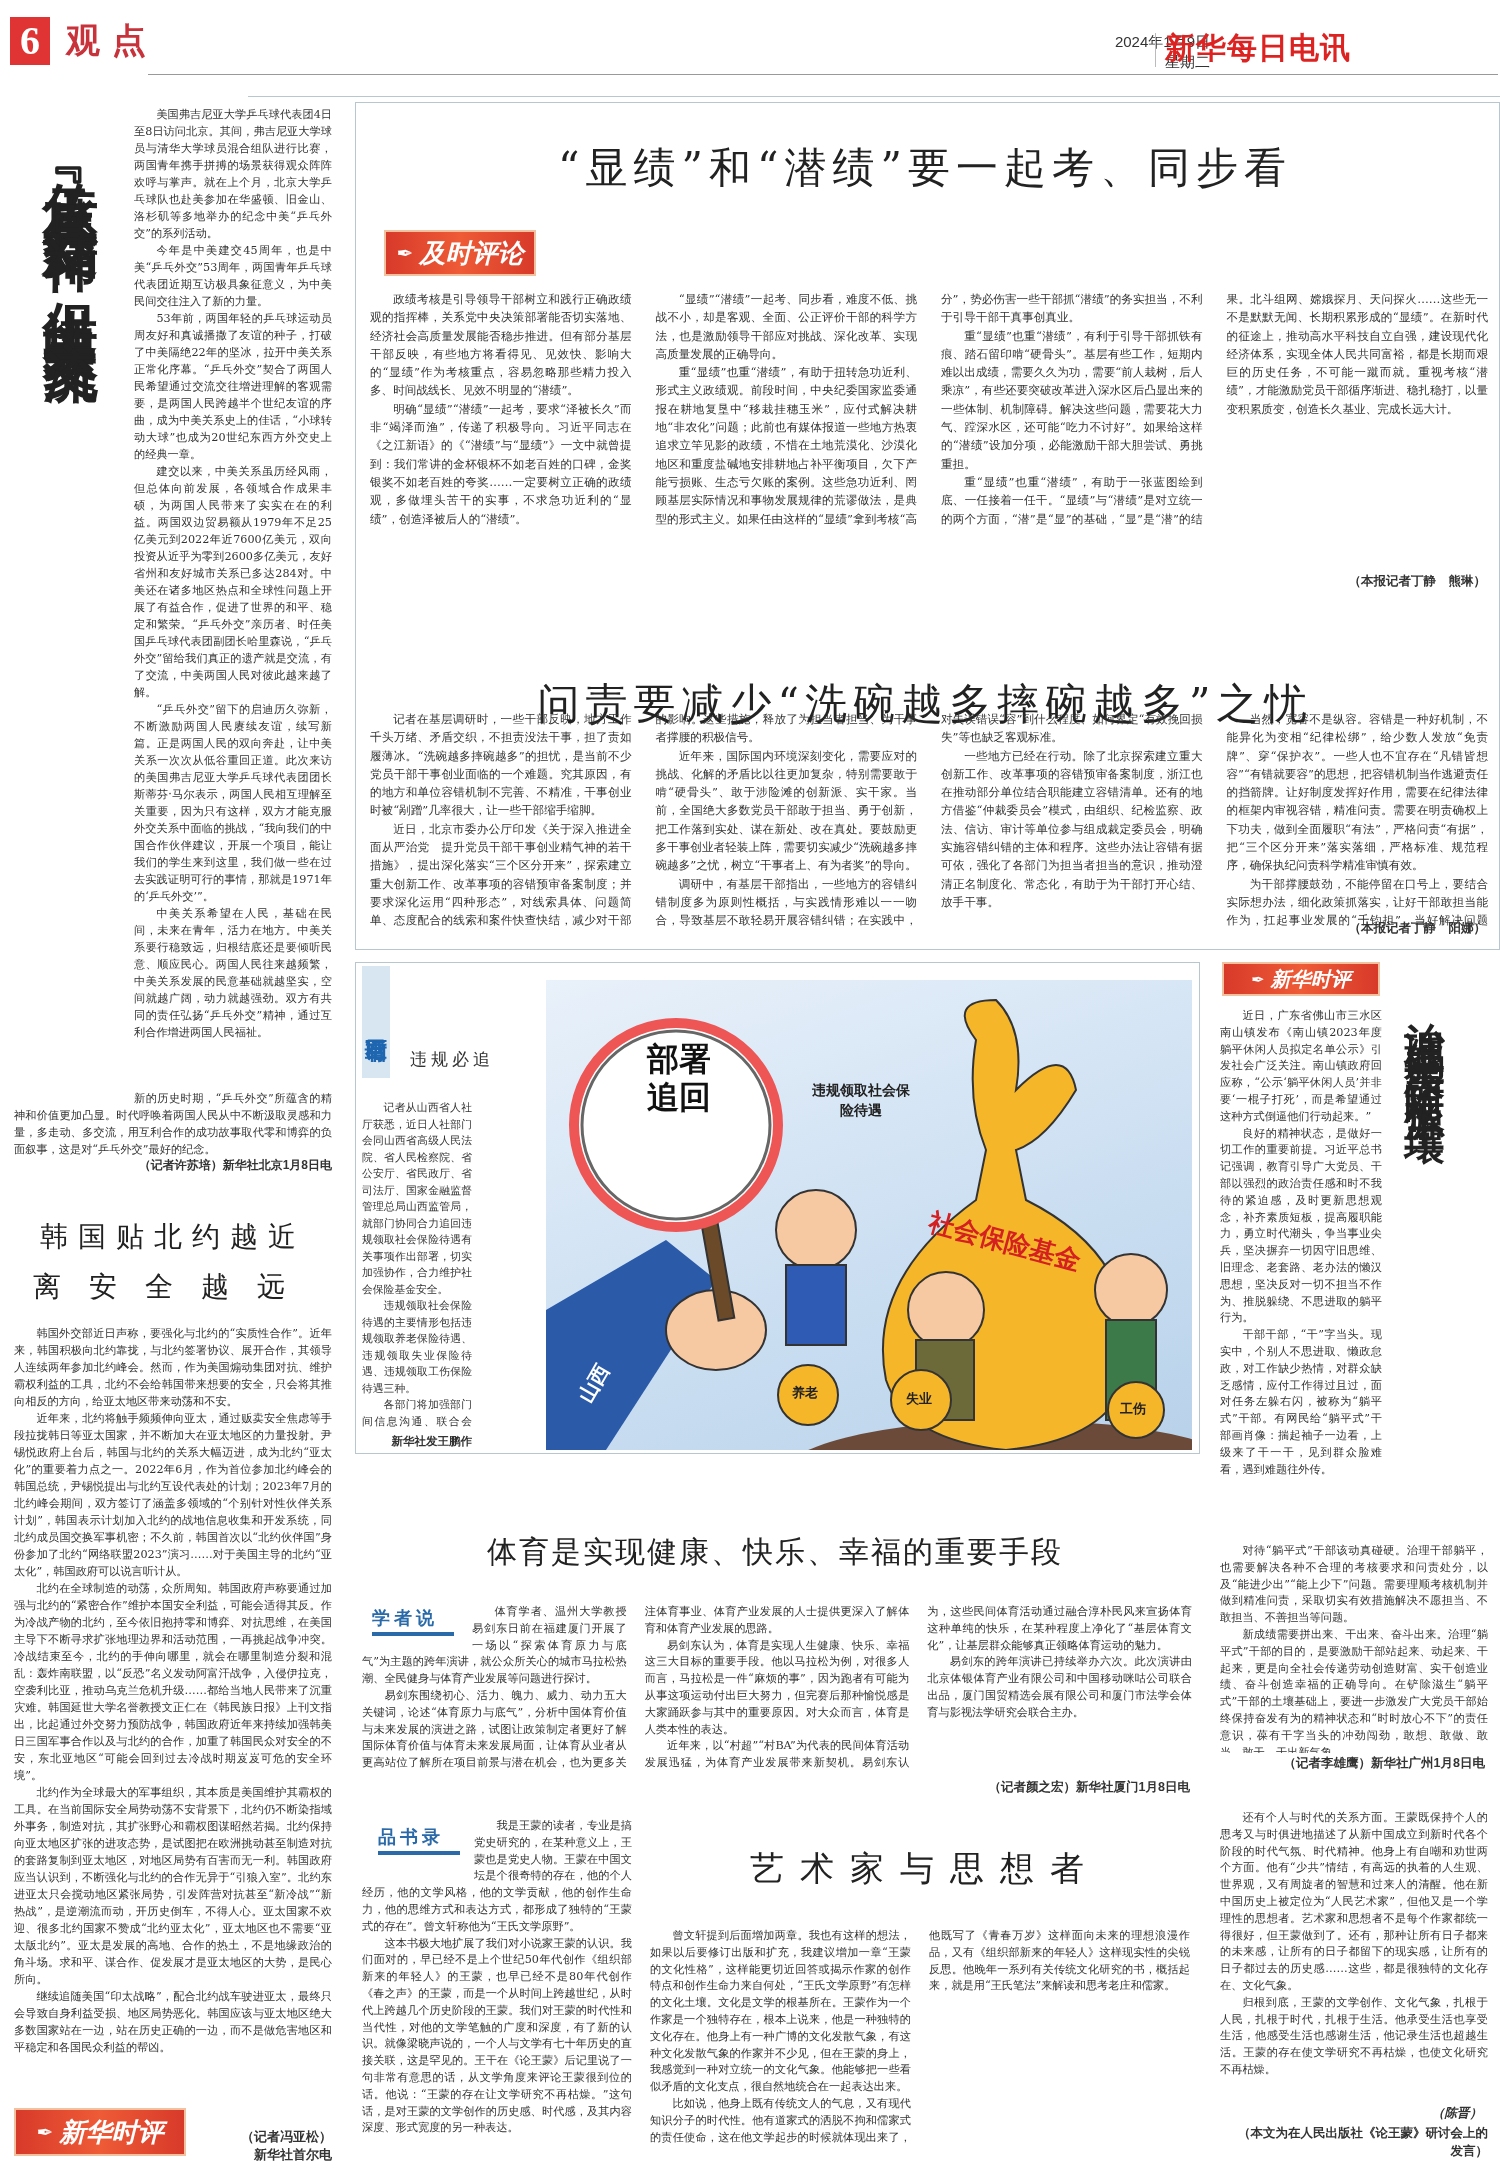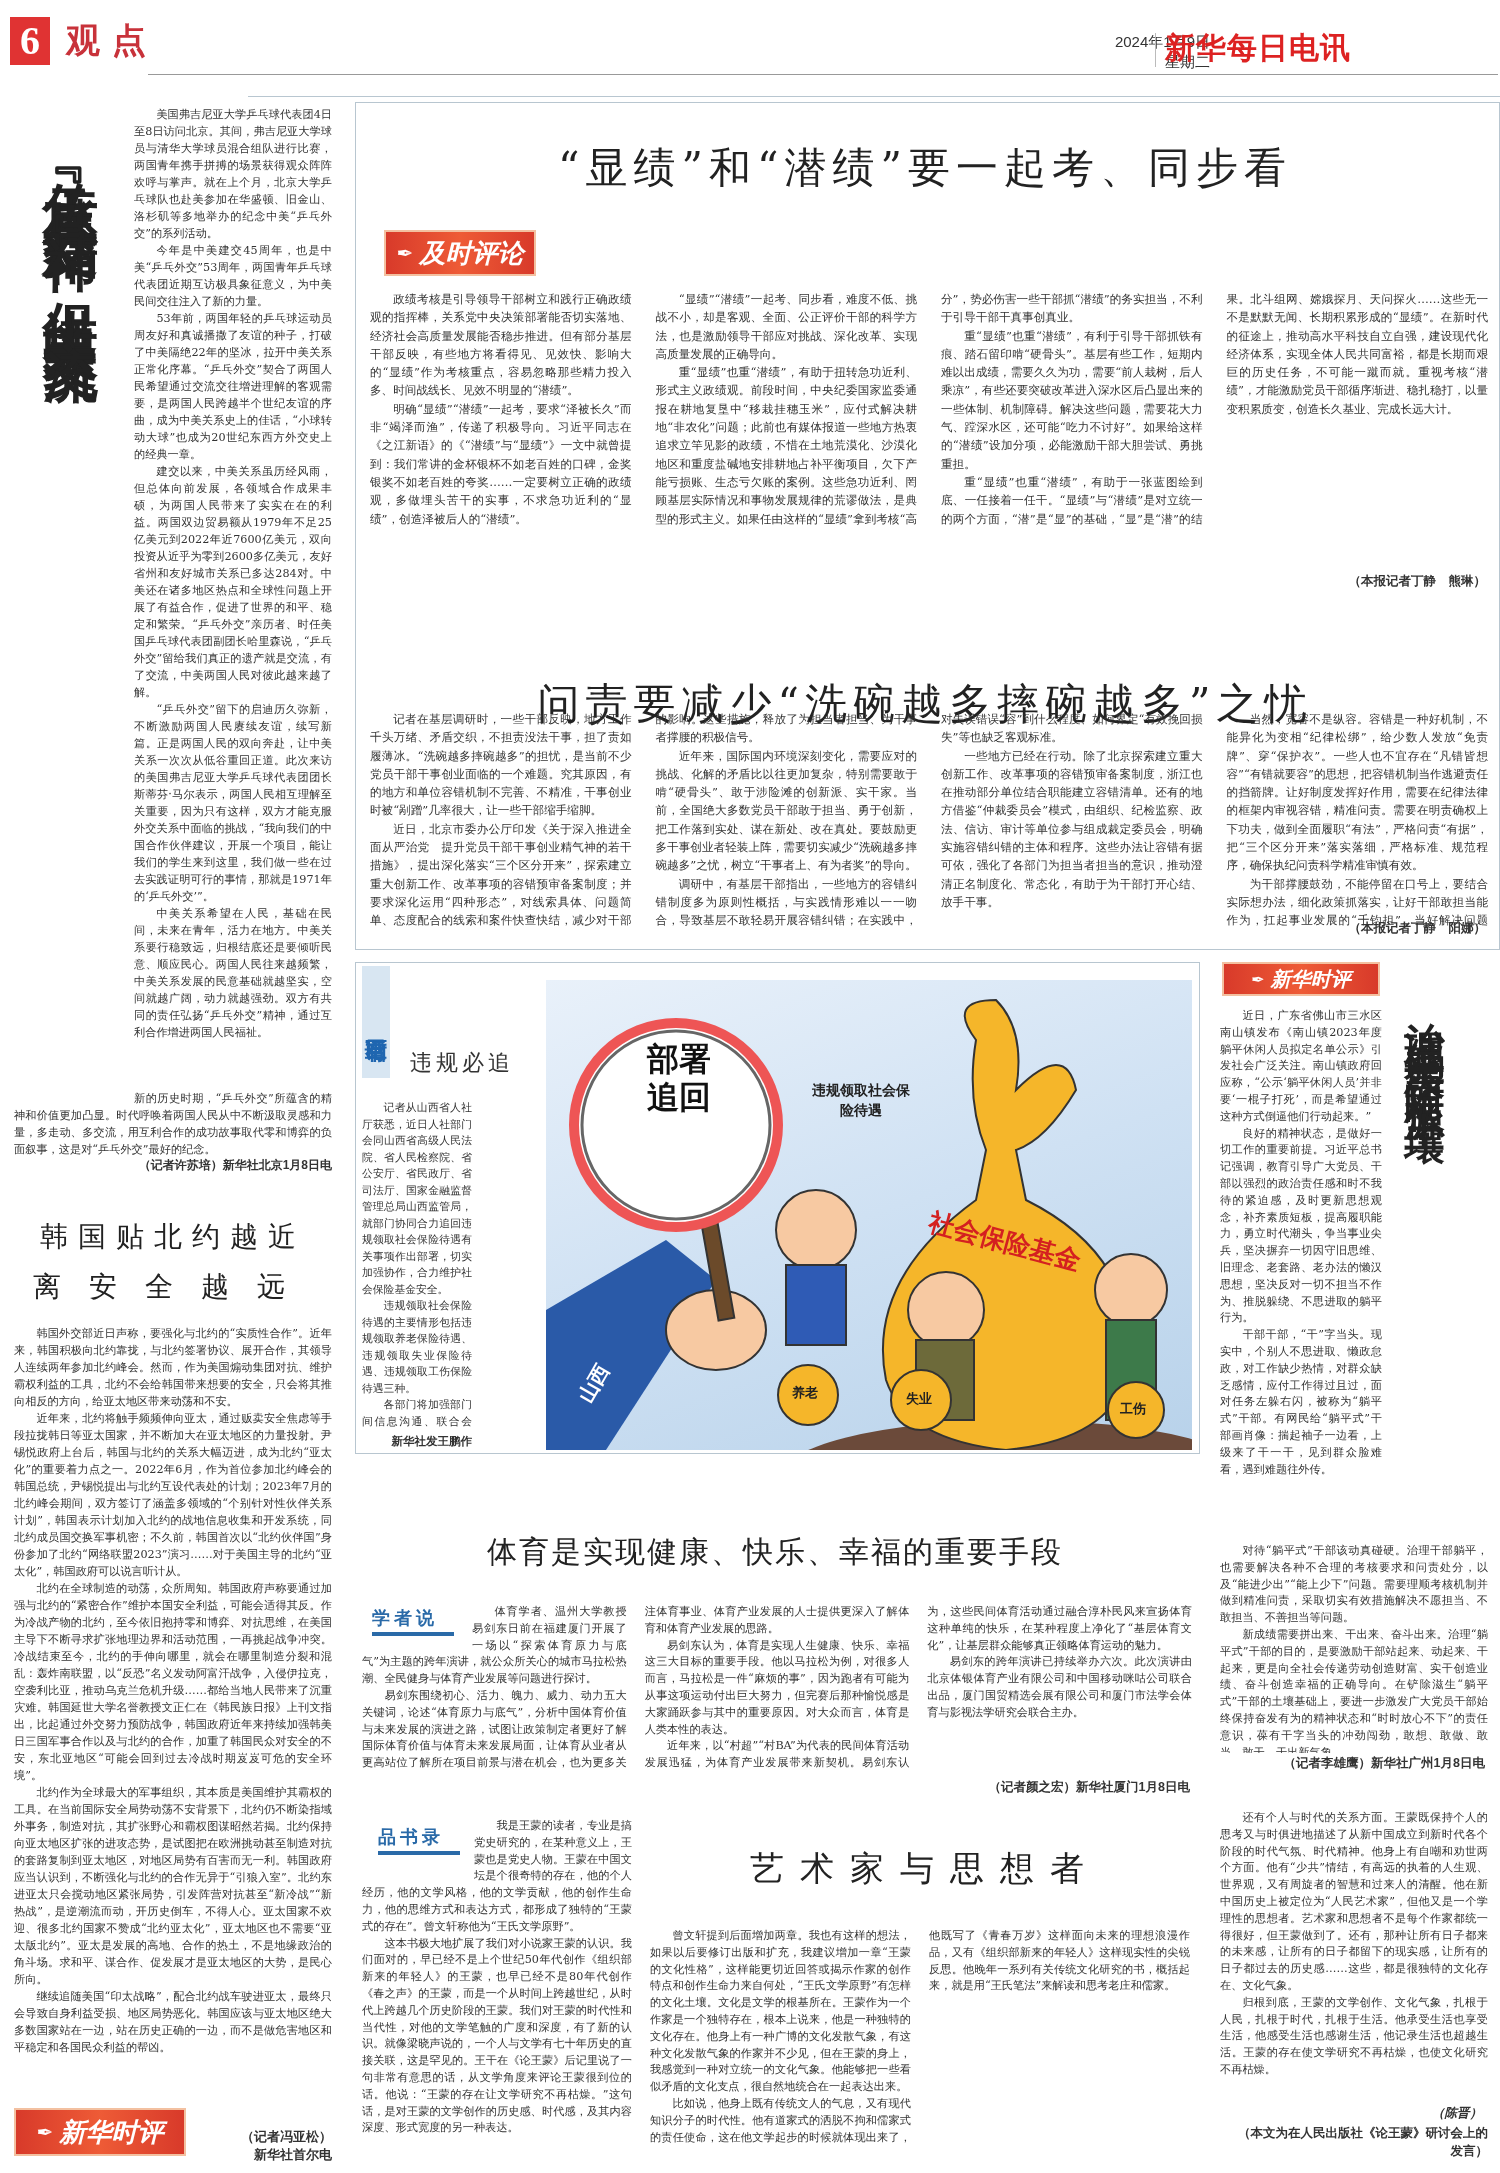--- a/index.html
+++ b/index.html
@@ -93,21 +93,21 @@
   <p>近年来，国际国内环境深刻变化，需要应对的挑战、化解的矛盾比以往更加复杂，特别需要敢于啃“硬骨头”、敢于涉险滩的创新派、实干家。当前，全国绝大多数党员干部敢于担当、勇于创新，把工作落到实处、谋在新处、改在真处。要鼓励更多干事创业者轻装上阵，需要切实减少“洗碗越多摔碗越多”之忧，树立“干事者上、有为者奖”的导向。</p>
   <p>调研中，有基层干部指出，一些地方的容错纠错制度多为原则性概括，与实践情形难以一一吻合，导致基层不敢轻易开展容错纠错；在实践中，对失误错误“容”到什么程度、如何界定“有效挽回损失”等也缺乏客观标准。</p>
   <p>一些地方已经在行动。除了北京探索建立重大创新工作、改革事项的容错预审备案制度，浙江也在推动部分单位结合职能建立容错清单。还有的地方借鉴“仲裁委员会”模式，由组织、纪检监察、政法、信访、审计等单位参与组成裁定委员会，明确实施容错纠错的主体和程序。这些办法让容错有据可依，强化了各部门为担当者担当的意识，推动澄清正名制度化、常态化，有助于为干部打开心结、放手干事。</p>
   <p>当然，宽容不是纵容。容错是一种好机制，不能异化为变相“纪律松绑”，给少数人发放“免责牌”、穿“保护衣”。一些人也不宜存在“凡错皆想容”“有错就要容”的思想，把容错机制当作逃避责任的挡箭牌。让好制度发挥好作用，需要在纪律法律的框架内审视容错，精准问责。需要在明责确权上下功夫，做到全面履职“有法”，严格问责“有据”，把“三个区分开来”落实落细，严格标准、规范程序，确保执纪问责科学精准审慎有效。</p>
   <p>为干部撑腰鼓劲，不能停留在口号上，要结合实际想办法，细化政策抓落实，让好干部敢担当能作为，扛起事业发展的“千钧担”、当好解决问题的“主攻手”，在全社会形成建功新时代、争创新业绩的浓厚氛围和生动局面。</p>
 </div>
 <div class="abs byline" style="left:1250px;top:920px;width:236px;font-size:12.5px;">（本报记者丁静　阳娜）</div>
 
 <div class="abs box" style="left:355px;top:962px;width:845px;height:492px;"></div>
 <div class="abs" style="left:362px;top:966px;width:28px;height:112px;background:#d8e6f2;color:#1f66b0;font-family:'DejaVu Sans',sans-serif;font-weight:bold;font-size:22px;line-height:27px;text-align:center;writing-mode:vertical-rl;">画里有话</div>
-<div class="abs" style="left:410px;top:1048px;font-size:22px;letter-spacing:4px;color:#333;">违规必追</div>
+<div class="abs" style="left:410px;top:1048px;font-size:17px;letter-spacing:4px;color:#333;">违规必追</div>
 <div class="abs txt" style="left:362px;top:1100px;width:110px;height:330px;overflow:hidden;font-size:10.8px;line-height:16.5px;">
   <p>记者从山西省人社厅获悉，近日人社部门会同山西省高级人民法院、省人民检察院、省公安厅、省民政厅、省司法厅、国家金融监督管理总局山西监管局，就部门协同合力追回违规领取社会保险待遇有关事项作出部署，切实加强协作，合力维护社会保险基金安全。</p>
   <p>违规领取社会保险待遇的主要情形包括违规领取养老保险待遇、违规领取失业保险待遇、违规领取工伤保险待遇三种。</p>
   <p>各部门将加强部门间信息沟通、联合会商、协调服务、汇总反馈等工作力度，保证部门协同合力追回违规领取社会保险待遇工作有序、高效开展。</p>
 </div>
 <div class="abs byline" style="left:362px;top:1434px;width:110px;font-size:11.5px;">新华社发王鹏作</div>
 
 <div class="abs cartoon" style="left:546px;top:980px;width:646px;height:470px;">
   <svg width="646" height="470" viewBox="0 0 646 470">
     <ellipse cx="470" cy="500" rx="240" ry="60" fill="#6b4a3a"></ellipse>

